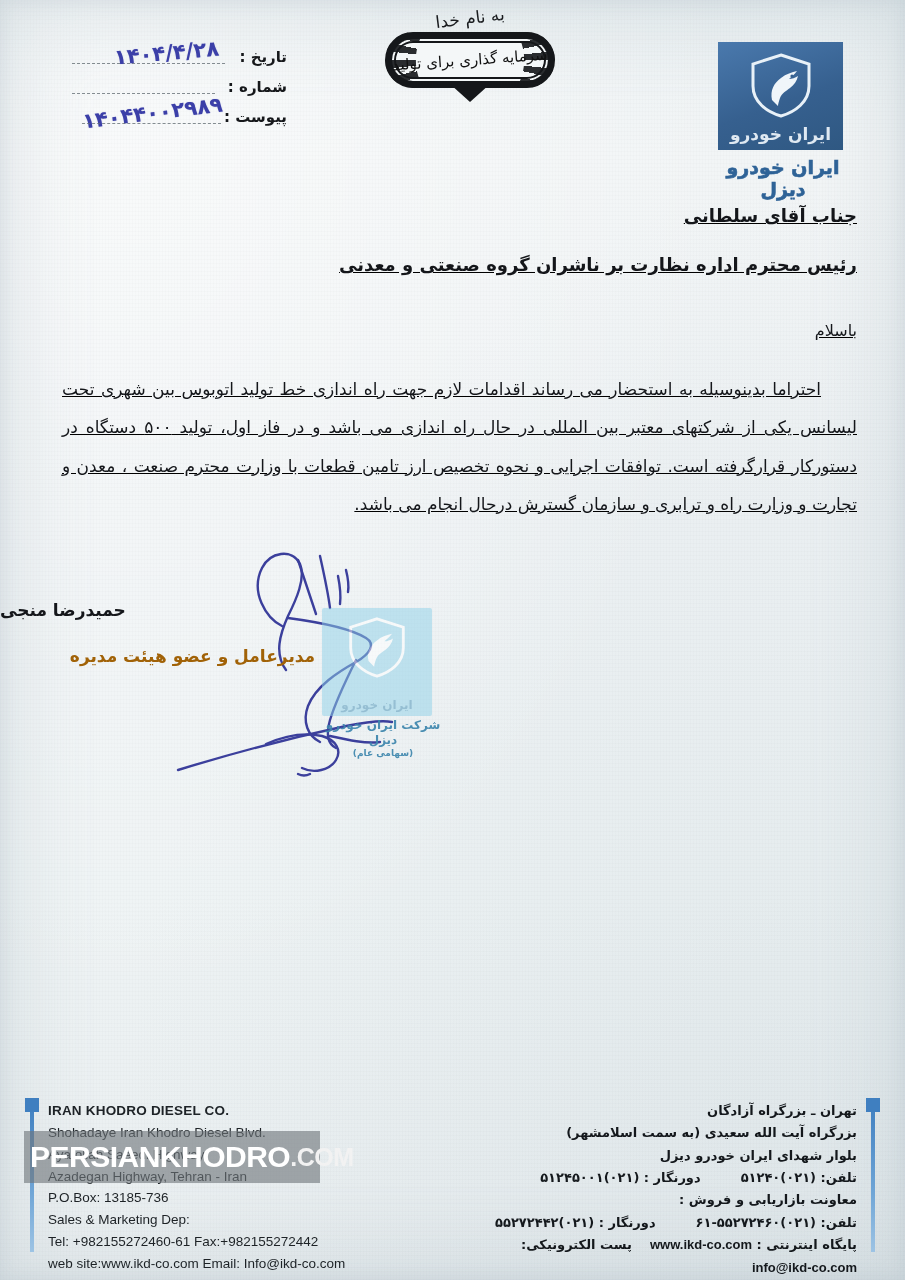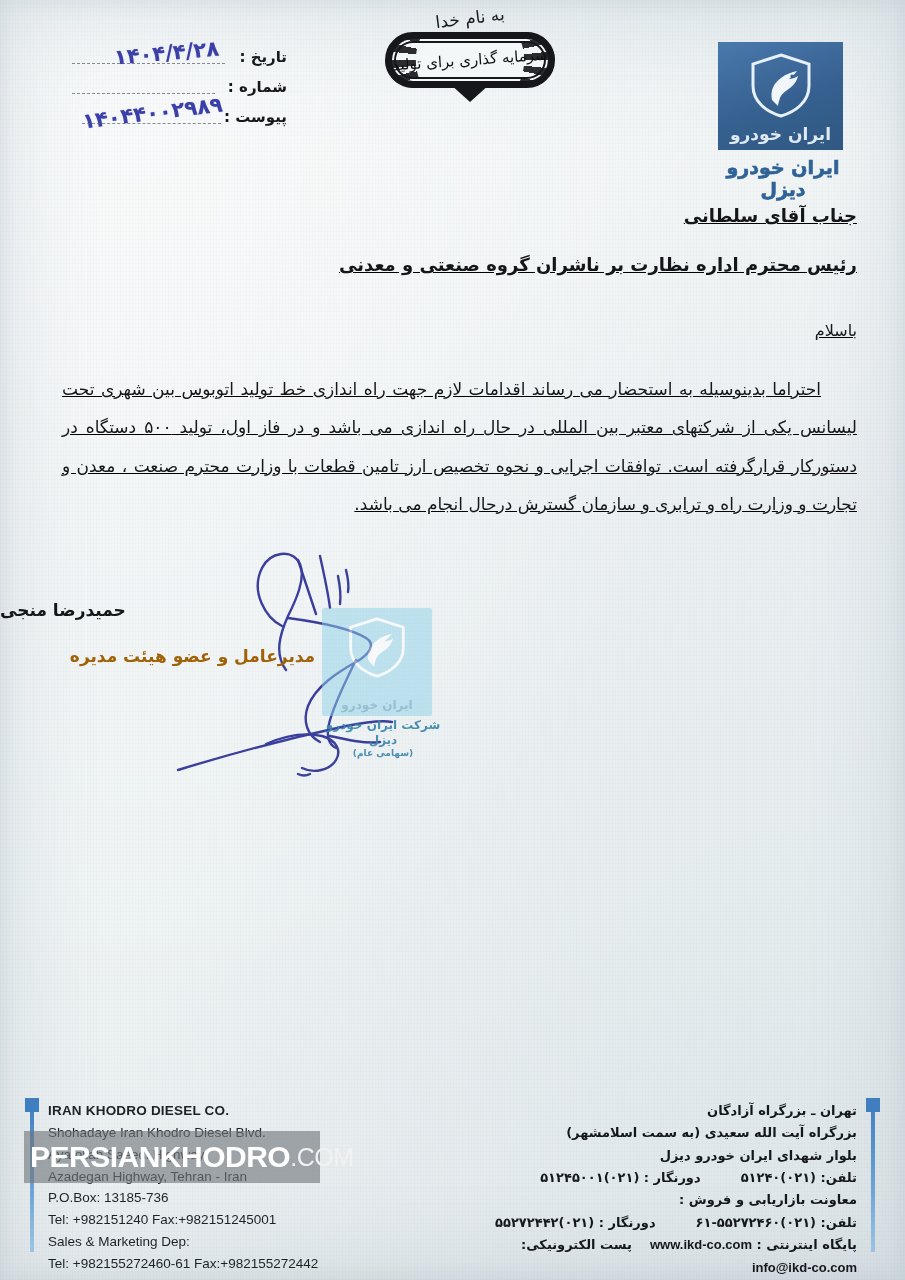--- a/index.html
+++ b/index.html
@@ -180,21 +180,21 @@
   .wm{
     position:absolute;left:24px;top:1131px;width:296px;height:52px;
     background:rgba(112,118,122,0.62);
     display:flex;align-items:center;
   }
   .wm span{
     font-family:"Liberation Sans",sans-serif;
     color:#ffffff;font-size:30px;font-weight:bold;letter-spacing:-0.5px;
     margin-left:6px;
   }
-  .wm .dotcom{font-weight:normal;font-size:25px;color:#f2f2f2;margin-left:0;}
+  .wm .dotcom{font-weight:bold;font-size:25px;color:#f2f2f2;margin-left:0;}
 </style>
 </head>
 <body>
 
 <div class="sheet"></div>
 <div class="vignette"></div>
 
 <div class="hdr-fields">
   <div class="fld date">
     <span class="lbl">تاریخ :</span>
@@ -291,21 +291,20 @@
 <div class="footer">
   <div class="rule-l"></div>
   <div class="rule-r"></div>
 
   <div class="foot-en">
     <div class="co">IRAN KHODRO DIESEL CO.</div>
     <div>Shohadaye Iran Khodro Diesel Blvd.</div>
     <div>Ayatollah Saeedi Highway.</div>
     <div>Azadegan Highway, Tehran - Iran</div>
     <div>P.O.Box: 13185-736</div>
-    <div>Tel: +982151240             Fax:+982151245001</div>
     <div>Sales &amp; Marketing Dep:</div>
     <div>Tel: +982155272460-61   Fax:+982155272442</div>
     <div>web site:www.ikd-co.com   Email: Info@ikd-co.com</div>
   </div>
 
   <div class="foot-fa">
     <span class="row">تهران ـ بزرگراه آزادگان</span>
     <span class="row">بزرگراه آیت الله سعیدی (به سمت اسلامشهر)</span>
     <span class="row">بلوار شهدای ایران خودرو دیزل</span>
     <span class="row two">

